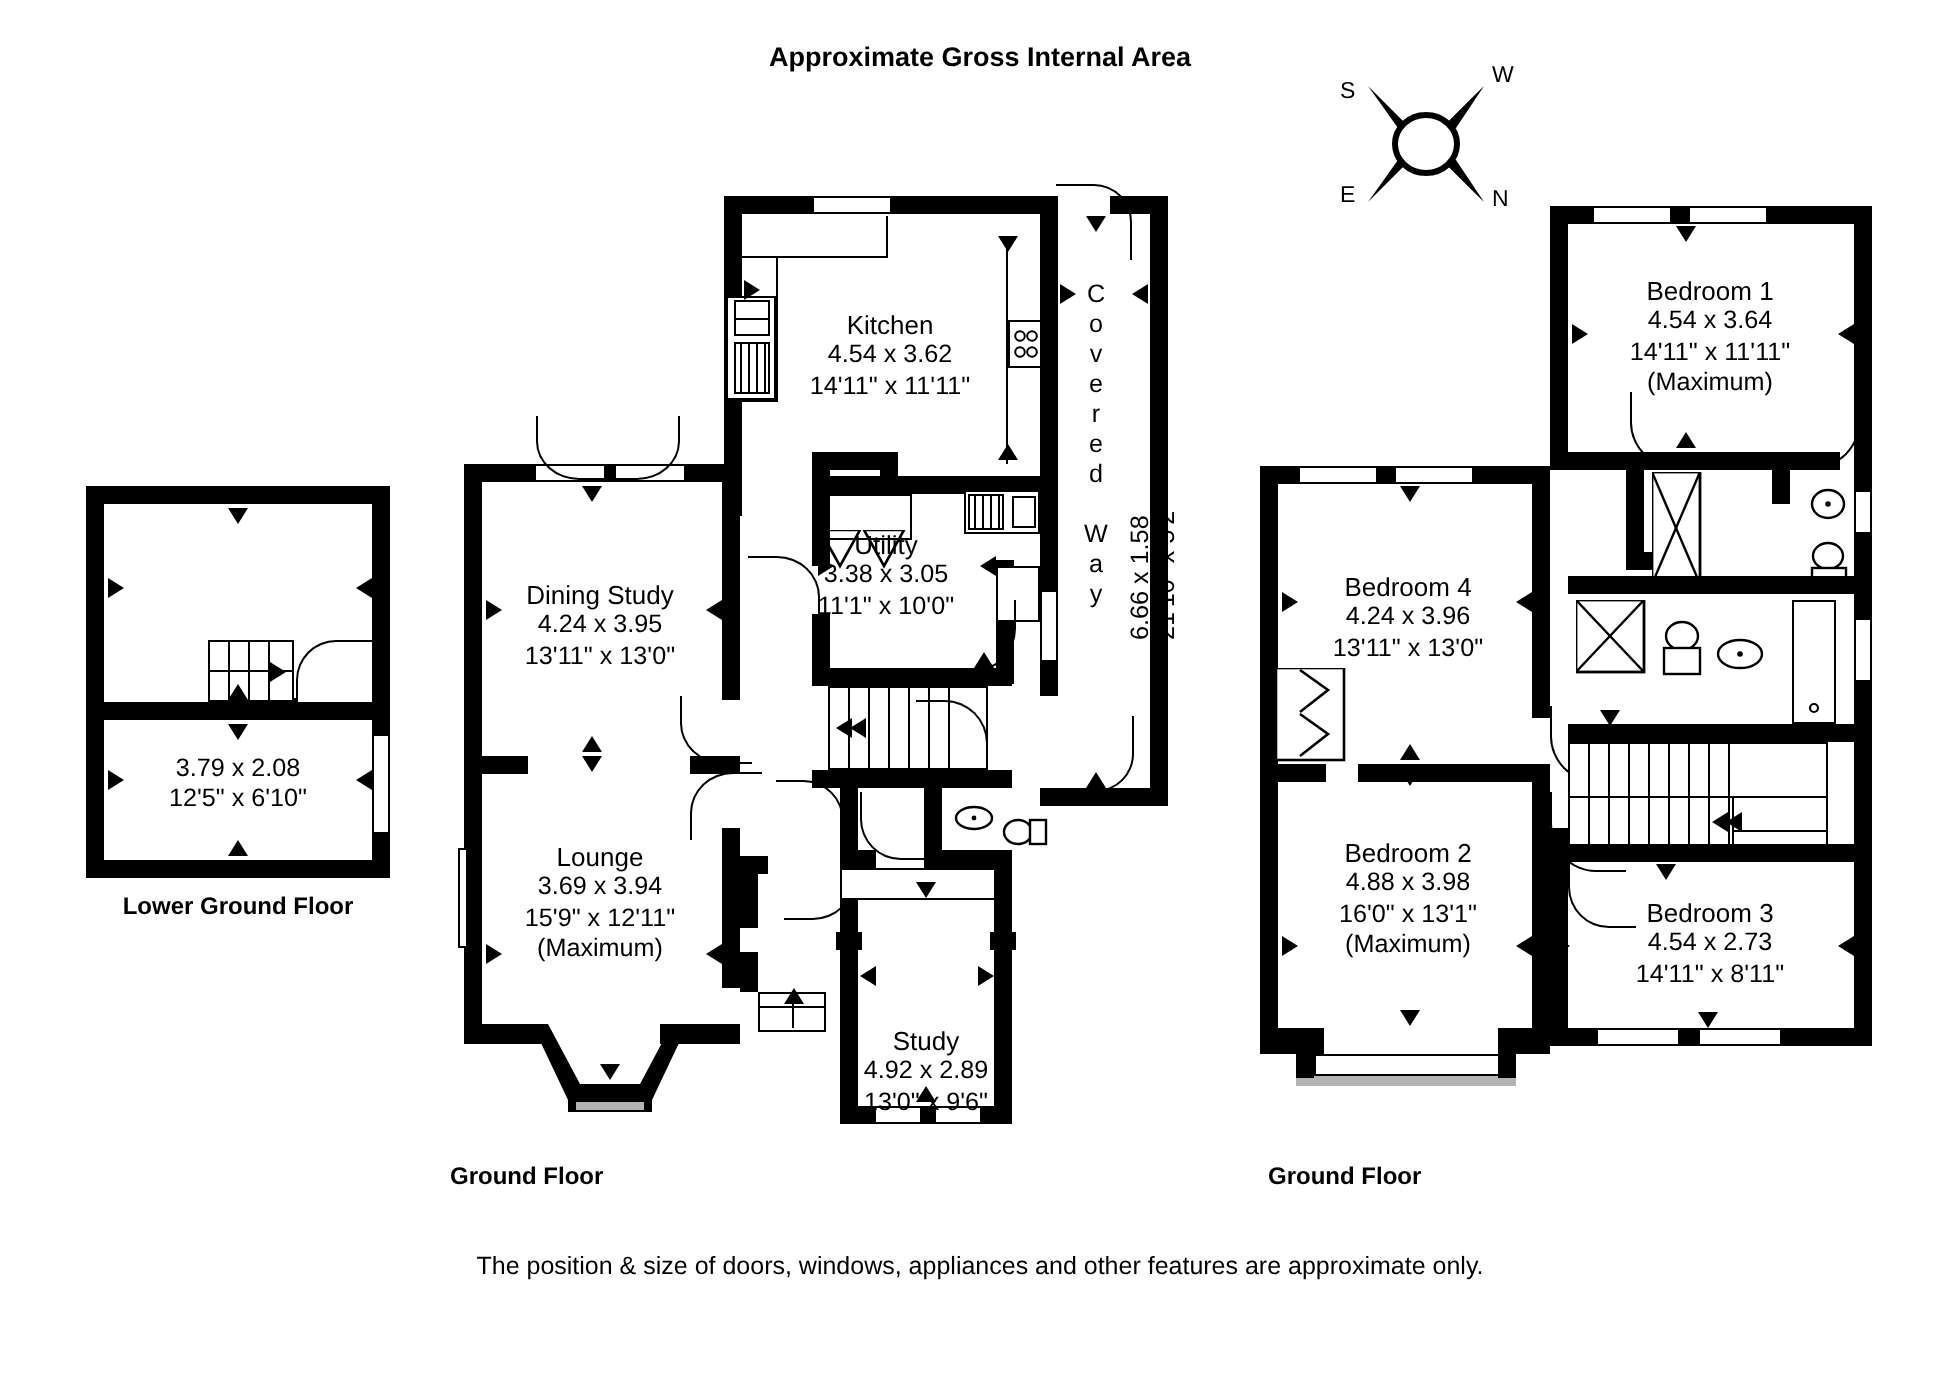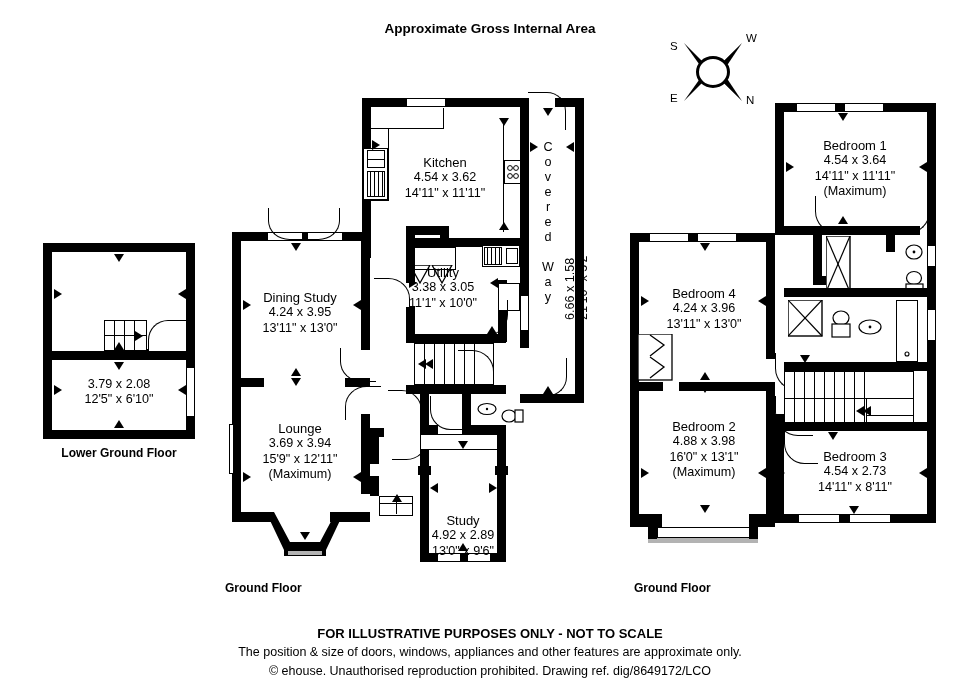--- a/index.html
+++ b/index.html
@@ -478,16 +478,14 @@
   <div class="lbl" style="left:790px;top:449px;width:130px;">
     <div class="nm">Bedroom 3</div>
     <div>4.54 x 2.73</div>
     <div>14'11" x 8'11"</div>
   </div>
 
   <div class="floor-caption abs" style="left:634px;top:581px;">Ground Floor</div>
 </div>
 
 <div id="footer">
-  <div class="f1">FOR ILLUSTRATIVE PURPOSES ONLY - NOT TO SCALE</div>
   <div class="f2">The position &amp; size of doors, windows, appliances and other features are approximate only.</div>
-  <div class="f3">© ehouse. Unauthorised reproduction prohibited. Drawing ref. dig/8649172/LCO</div>
 </div>
 
 </body></html>

